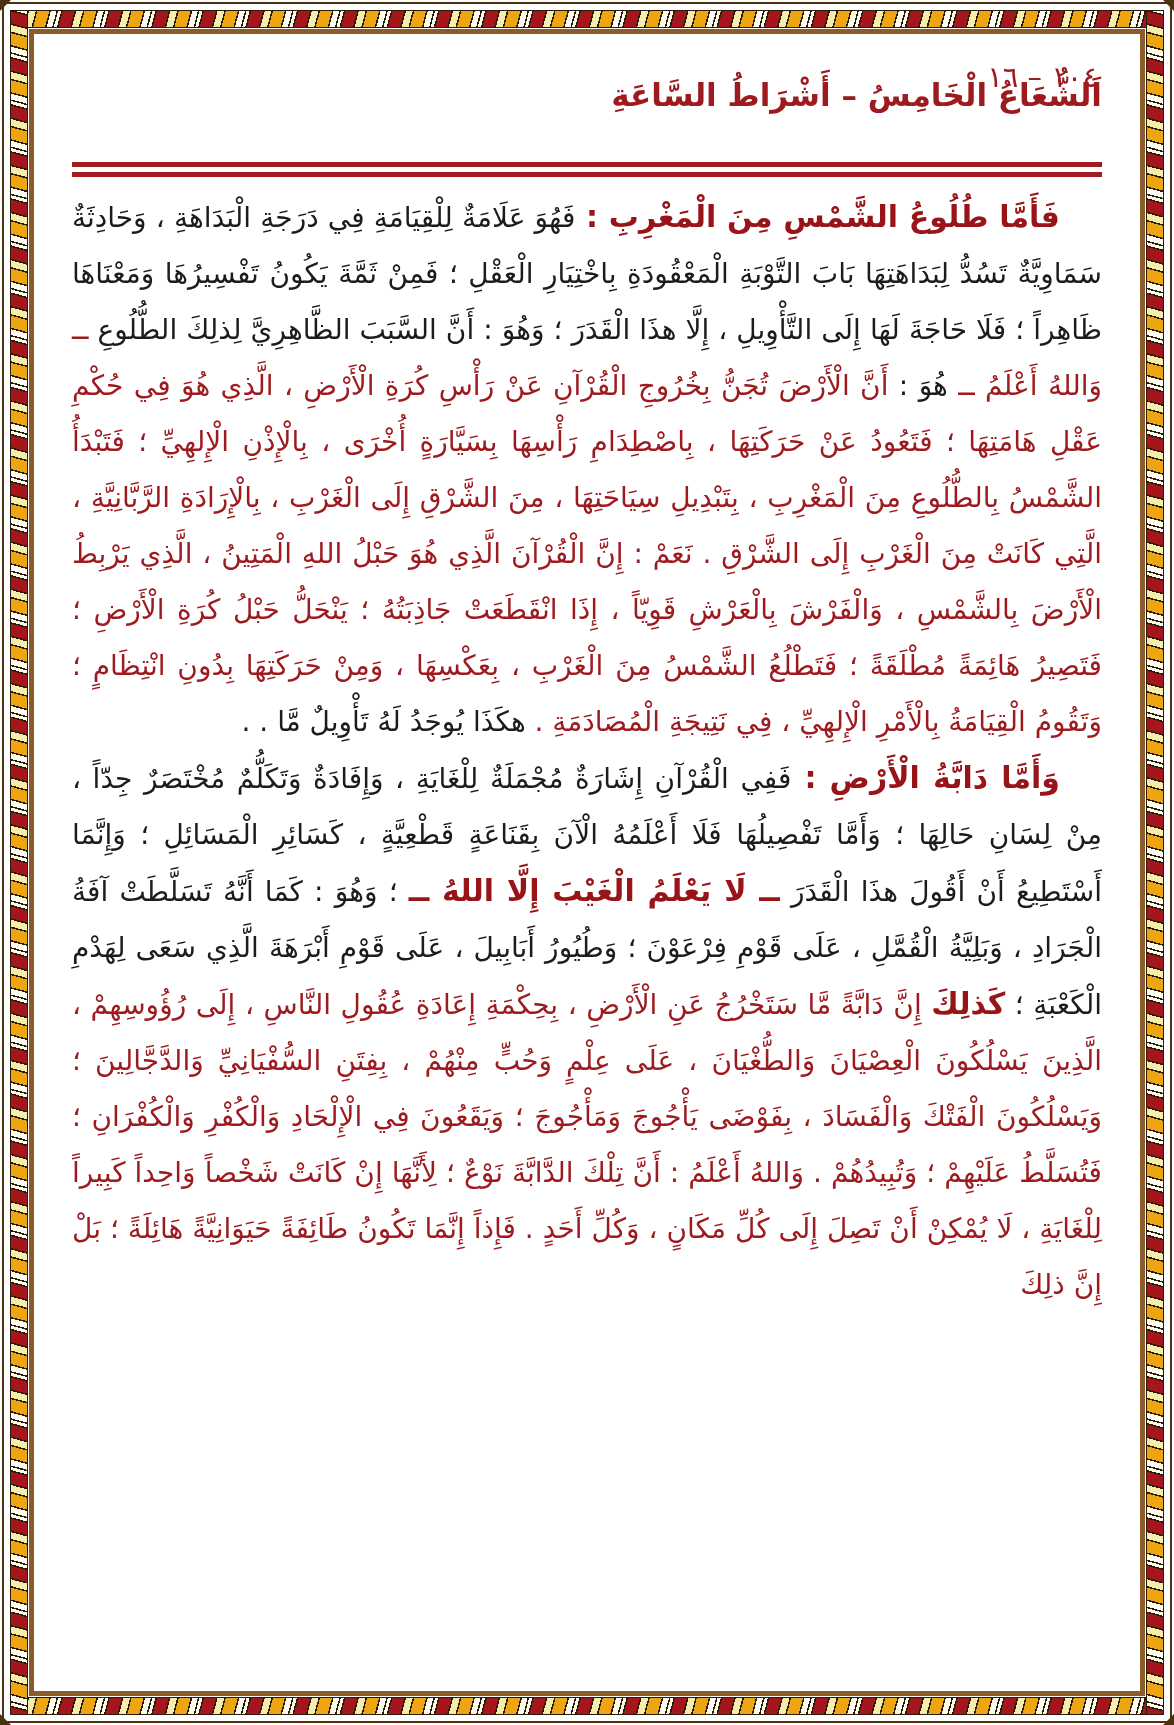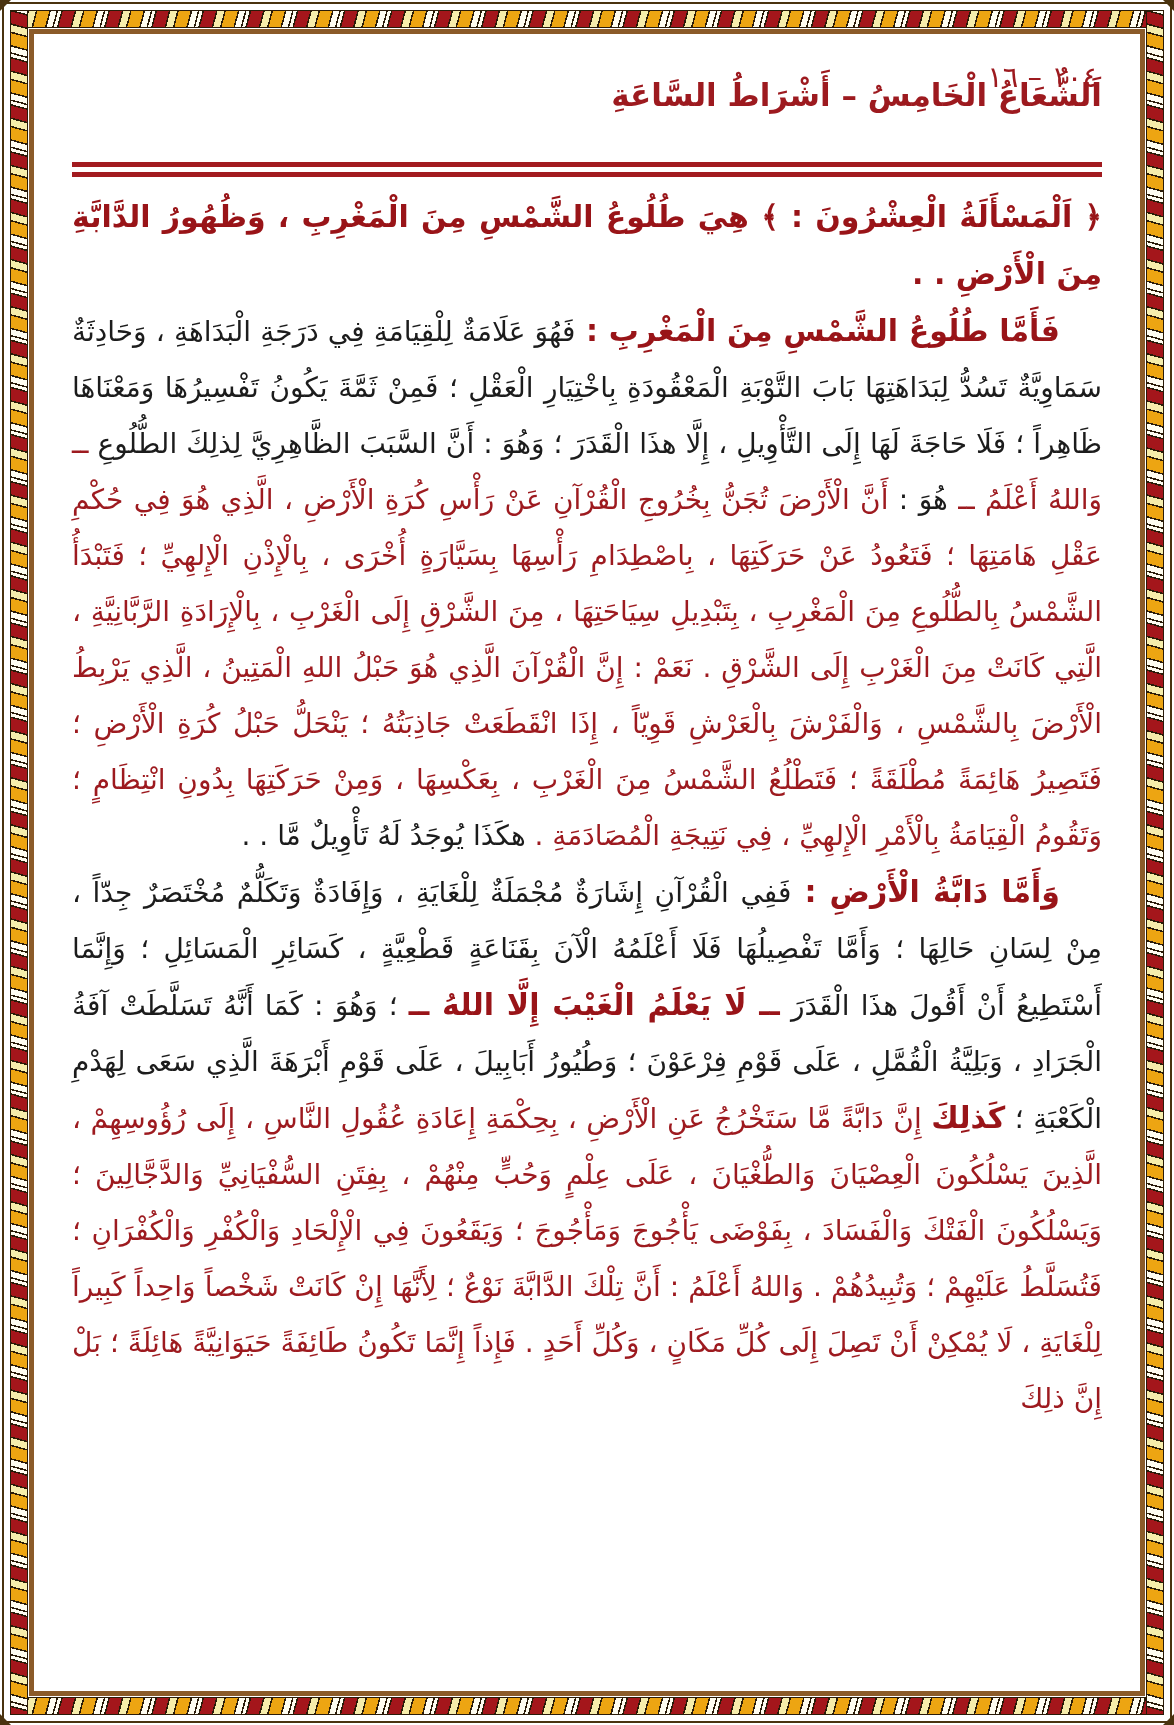--- a/index.html
+++ b/index.html
@@ -111,19 +111,18 @@
   <div class="content">
 
     <div class="page-header">
       <div class="page-numbers">١٠٤ – ١٦</div>
       <div class="page-title">اَلشُّعَاعُ الْخَامِسُ – أَشْرَاطُ السَّاعَةِ</div>
     </div>
 
     <div class="double-rule"></div>
 
     <div class="article">
-        <p class=""><span class="red bold">﴿ اَلْمَسْأَلَةُ الْعِشْرُونَ : ﴾</span><span class="red bold"> هِيَ طُلُوعُ الشَّمْسِ مِنَ الْمَغْرِبِ ، وَظُهُورُ الدَّابَّةِ مِنَ الْأَرْضِ . .</span></p>
         <p class="indent"><span class="red bold">فَأَمَّا طُلُوعُ الشَّمْسِ مِنَ الْمَغْرِبِ : </span><span class="black">فَهُوَ عَلَامَةٌ لِلْقِيَامَةِ فِي دَرَجَةِ الْبَدَاهَةِ ، وَحَادِثَةٌ سَمَاوِيَّةٌ تَسُدُّ لِبَدَاهَتِهَا بَابَ التَّوْبَةِ الْمَعْقُودَةِ بِاخْتِيَارِ الْعَقْلِ ؛ فَمِنْ ثَمَّةَ يَكُونُ تَفْسِيرُهَا وَمَعْنَاهَا ظَاهِراً ؛ فَلَا حَاجَةَ لَهَا إِلَى التَّأْوِيلِ ، إِلَّا هذَا الْقَدَرَ ؛ وَهُوَ : أَنَّ السَّبَبَ الظَّاهِرِيَّ لِذلِكَ الطُّلُوعِ </span><span class="red">ــ وَاللهُ أَعْلَمُ ــ</span><span class="black"> هُوَ : </span><span class="red">أَنَّ الْأَرْضَ تُجَنُّ بِخُرُوجِ الْقُرْآنِ عَنْ رَأْسِ كُرَةِ الْأَرْضِ ، الَّذِي هُوَ فِي حُكْمِ عَقْلِ هَامَتِهَا ؛ فَتَعُودُ عَنْ حَرَكَتِهَا ، بِاصْطِدَامِ رَأْسِهَا بِسَيَّارَةٍ أُخْرَى ، بِالْإِذْنِ الْإِلهِيِّ ؛ فَتَبْدَأُ الشَّمْسُ بِالطُّلُوعِ مِنَ الْمَغْرِبِ ، بِتَبْدِيلِ سِيَاحَتِهَا ، مِنَ الشَّرْقِ إِلَى الْغَرْبِ ، بِالْإِرَادَةِ الرَّبَّانِيَّةِ ، الَّتِي كَانَتْ مِنَ الْغَرْبِ إِلَى الشَّرْقِ . نَعَمْ : إِنَّ الْقُرْآنَ الَّذِي هُوَ حَبْلُ اللهِ الْمَتِينُ ، الَّذِي يَرْبِطُ الْأَرْضَ بِالشَّمْسِ ، وَالْفَرْشَ بِالْعَرْشِ قَوِيّاً ، إِذَا انْقَطَعَتْ جَاذِبَتُهُ ؛ يَنْحَلُّ حَبْلُ كُرَةِ الْأَرْضِ ؛ فَتَصِيرُ هَائِمَةً مُطْلَقَةً ؛ فَتَطْلُعُ الشَّمْسُ مِنَ الْغَرْبِ ، بِعَكْسِهَا ، وَمِنْ حَرَكَتِهَا بِدُونِ انْتِظَامٍ ؛ وَتَقُومُ الْقِيَامَةُ بِالْأَمْرِ الْإِلهِيِّ ، فِي نَتِيجَةِ الْمُصَادَمَةِ . </span><span class="black">هكَذَا يُوجَدُ لَهُ تَأْوِيلٌ مَّا . .</span></p>
         <p class="indent"><span class="red bold">وَأَمَّا دَابَّةُ الْأَرْضِ : </span><span class="black">فَفِي الْقُرْآنِ إِشَارَةٌ مُجْمَلَةٌ لِلْغَايَةِ ، وَإِفَادَةٌ وَتَكَلُّمٌ مُخْتَصَرٌ جِدّاً ، مِنْ لِسَانِ حَالِهَا ؛ وَأَمَّا تَفْصِيلُهَا فَلَا أَعْلَمُهُ الْآنَ بِقَنَاعَةٍ قَطْعِيَّةٍ ، كَسَائِرِ الْمَسَائِلِ ؛ وَإِنَّمَا أَسْتَطِيعُ أَنْ أَقُولَ هذَا الْقَدَرَ </span><span class="red bold">ــ لَا يَعْلَمُ الْغَيْبَ إِلَّا اللهُ ــ</span><span class="black"> ؛ وَهُوَ : كَمَا أَنَّهُ تَسَلَّطَتْ آفَةُ الْجَرَادِ ، وَبَلِيَّةُ الْقُمَّلِ ، عَلَى قَوْمِ فِرْعَوْنَ ؛ وَطُيُورُ أَبَابِيلَ ، عَلَى قَوْمِ أَبْرَهَةَ الَّذِي سَعَى لِهَدْمِ الْكَعْبَةِ ؛ </span><span class="red bold">كَذلِكَ</span><span class="red"> إِنَّ دَابَّةً مَّا سَتَخْرُجُ عَنِ الْأَرْضِ ، بِحِكْمَةِ إِعَادَةِ عُقُولِ النَّاسِ ، إِلَى رُؤُوسِهِمْ ، الَّذِينَ يَسْلُكُونَ الْعِصْيَانَ وَالطُّغْيَانَ ، عَلَى عِلْمٍ وَحُبٍّ مِنْهُمْ ، بِفِتَنِ السُّفْيَانِيِّ وَالدَّجَّالِينَ ؛ وَيَسْلُكُونَ الْفَتْكَ وَالْفَسَادَ ، بِفَوْضَى يَأْجُوجَ وَمَأْجُوجَ ؛ وَيَقَعُونَ فِي الْإِلْحَادِ وَالْكُفْرِ وَالْكُفْرَانِ ؛ فَتُسَلَّطُ عَلَيْهِمْ ؛ وَتُبِيدُهُمْ . وَاللهُ أَعْلَمُ : أَنَّ تِلْكَ الدَّابَّةَ نَوْعٌ ؛ لِأَنَّهَا إِنْ كَانَتْ شَخْصاً وَاحِداً كَبِيراً لِلْغَايَةِ ، لَا يُمْكِنْ أَنْ تَصِلَ إِلَى كُلِّ مَكَانٍ ، وَكُلِّ أَحَدٍ . فَإِذاً إِنَّمَا تَكُونُ طَائِفَةً حَيَوَانِيَّةً هَائِلَةً ؛ بَلْ إِنَّ ذلِكَ</span></p>
       </div>
 
   </div>
 </div>
 
 </body></html>

